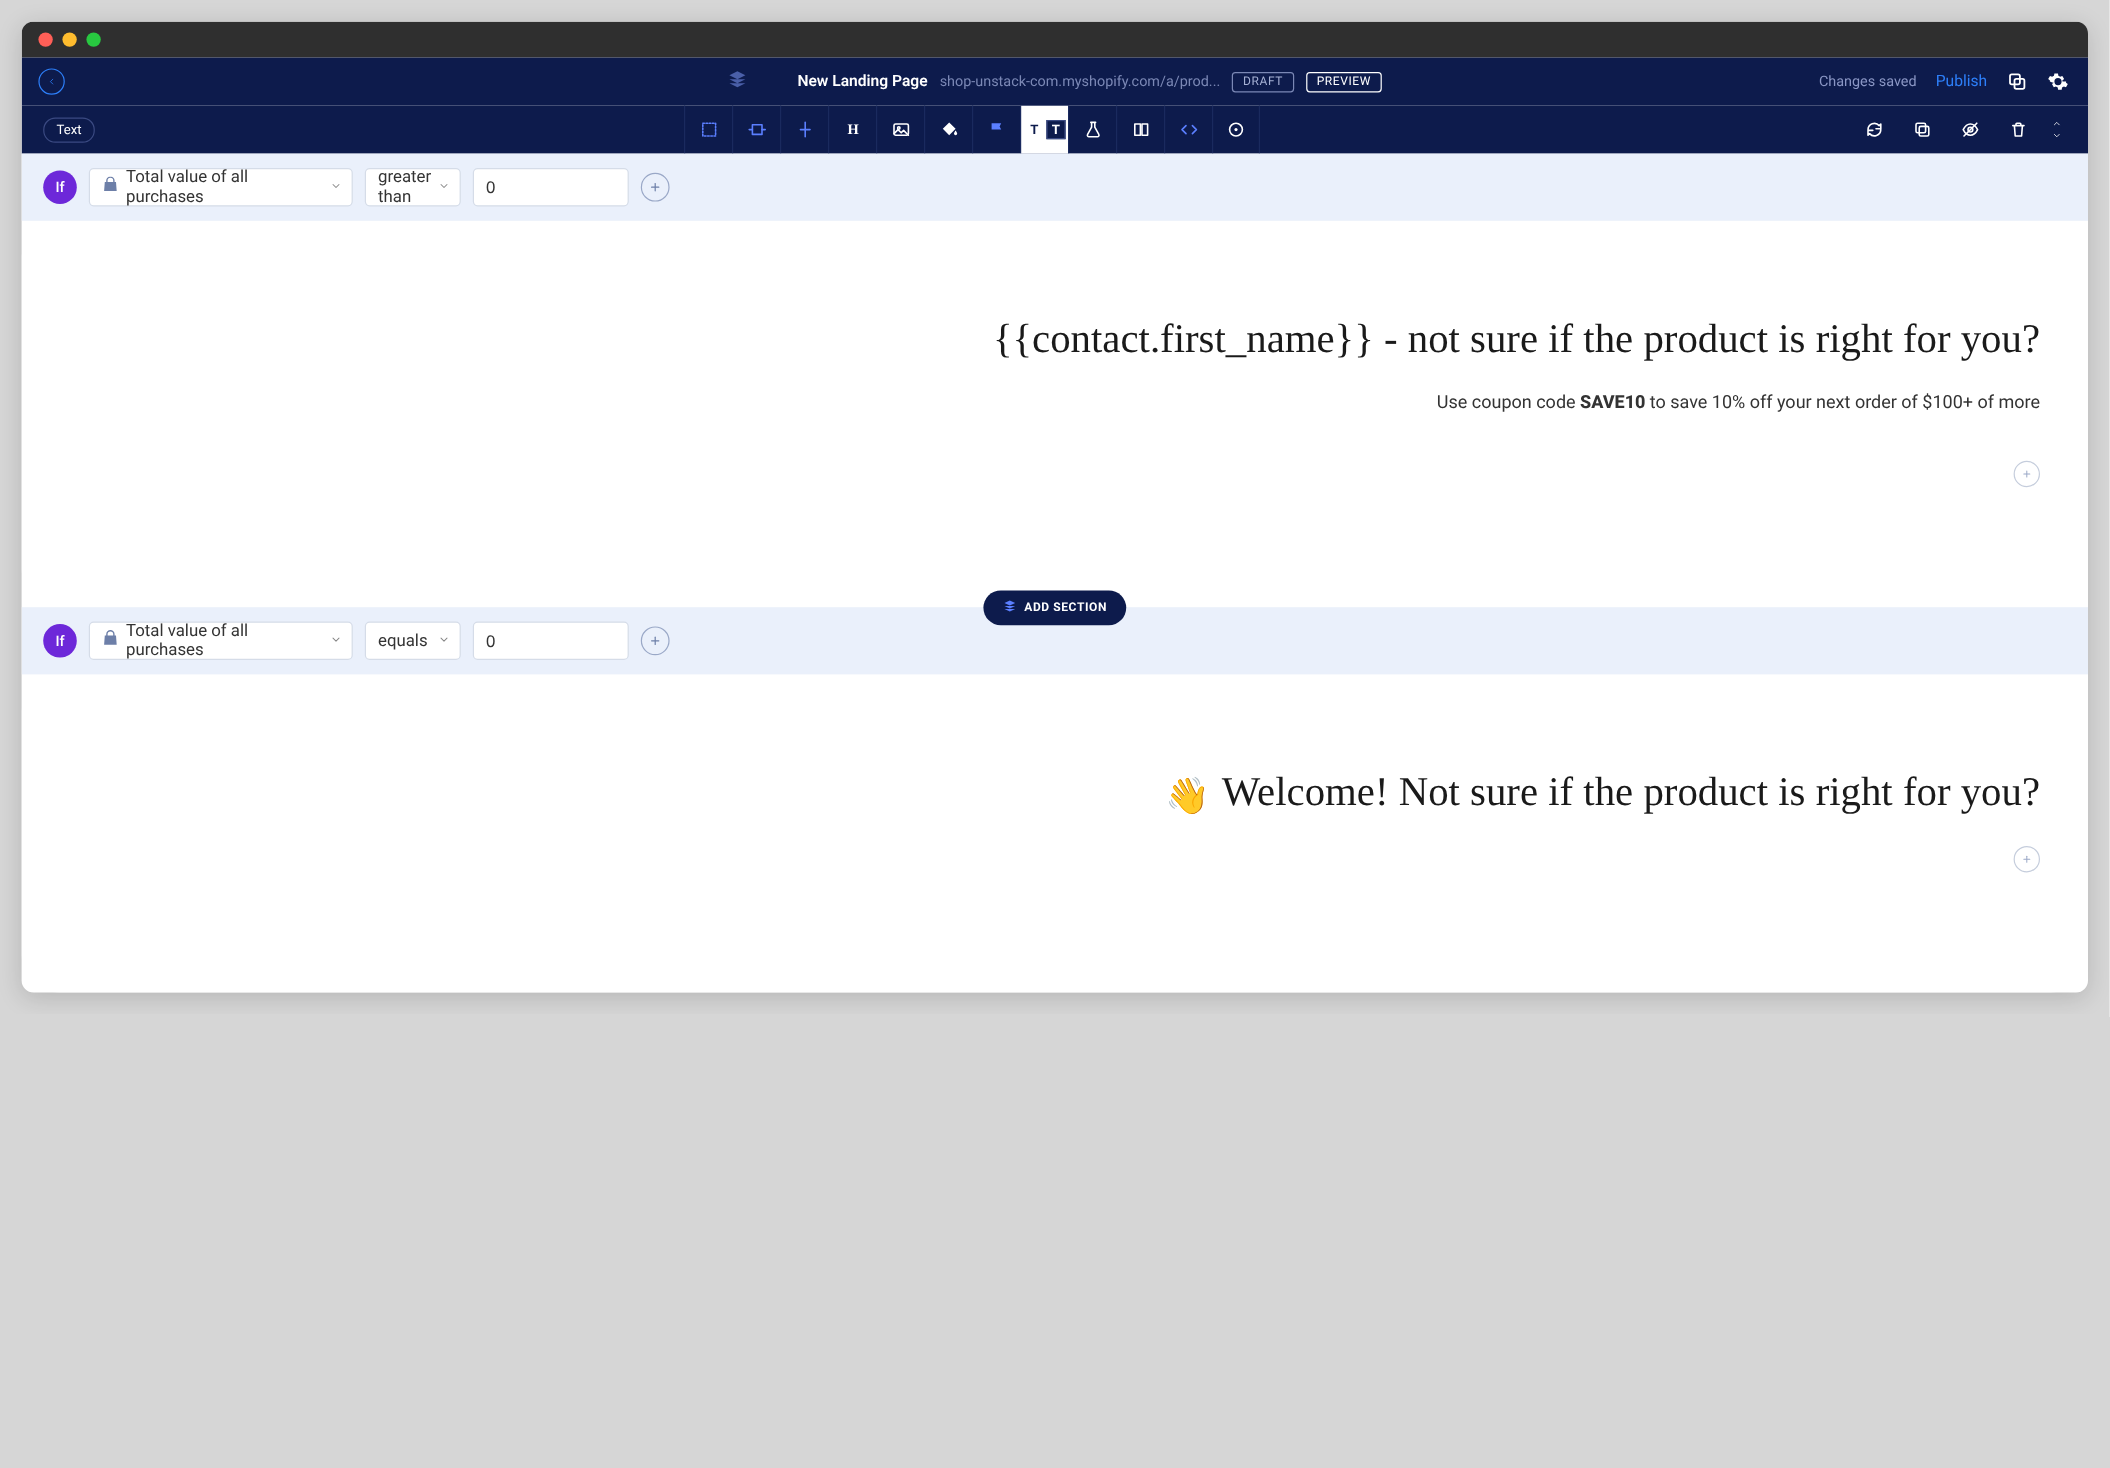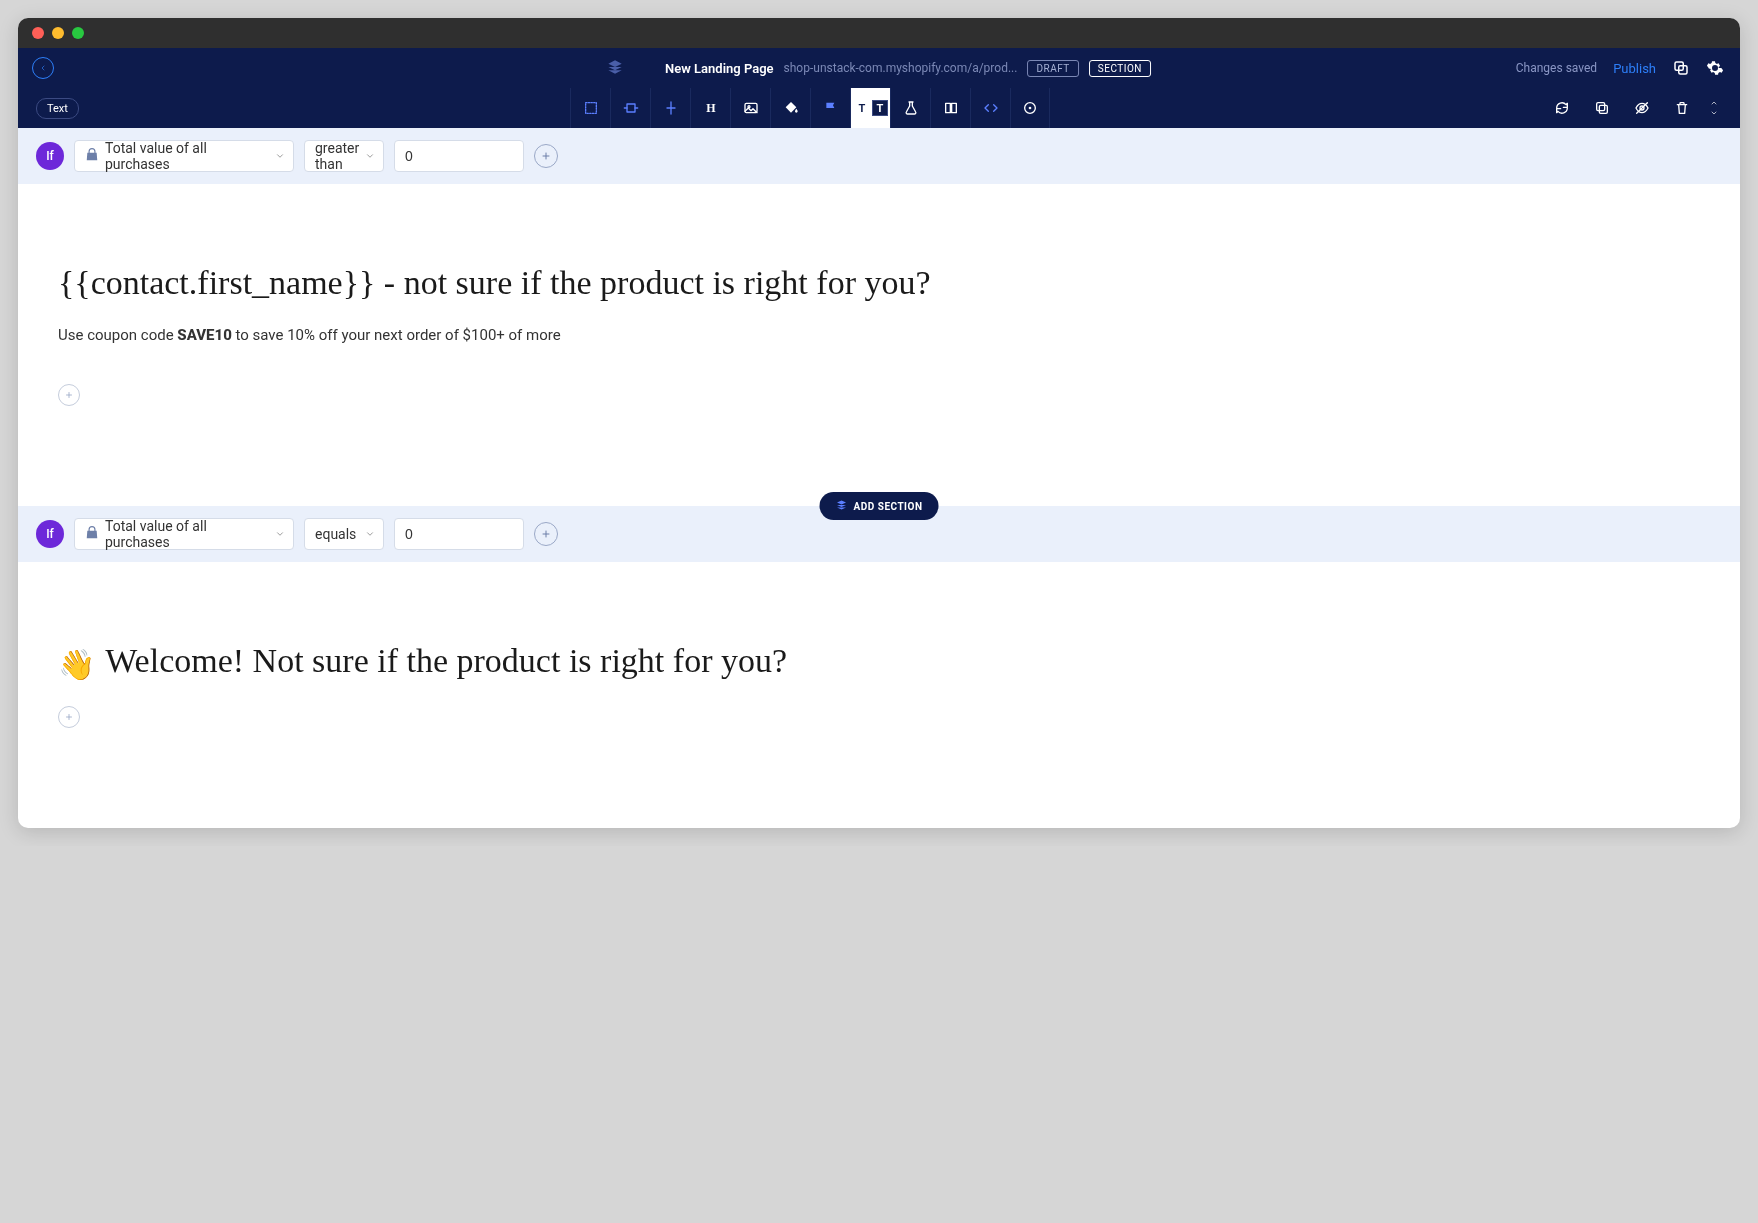--- a/index.html
+++ b/index.html
@@ -52,21 +52,21 @@
 .if-badge { width: 28px; height: 28px; border-radius: 50%; background: #6d28d9; color: #fff; display: flex; align-items: center; justify-content: center; font-size: 12px; font-weight: 500; }
 .select { background: #fff; border: 1px solid #d5dce8; border-radius: 4px; height: 32px; padding: 0 28px 0 10px; font-size: 14px; color: #333; display: flex; align-items: center; gap: 6px; position: relative; cursor: pointer; }
 .select.wide { width: 220px; }
 .select.med { width: 80px; }
 .select .chev { position: absolute; right: 8px; }
 .num-input { background: #fff; border: 1px solid #d5dce8; border-radius: 4px; height: 32px; width: 130px; padding: 0 10px; font-size: 14px; color: #333; }
 .plus-circle { width: 24px; height: 24px; border: 1.5px solid #9aa8c7; border-radius: 50%; display: flex; align-items: center; justify-content: center; color: #6d7fa8; cursor: pointer; }
 .add-section-btn { position: absolute; left: 50%; transform: translateX(-50%); top: -14px; background: #0d1b4c; color: #fff; border-radius: 16px; padding: 7px 16px; font-size: 10px; font-weight: 700; letter-spacing: 0.5px; display: flex; align-items: center; gap: 6px; cursor: pointer; }
 
 
-.content-section { background: #fff; padding: 80px 40px 100px; text-align: left; border-radius: 31px; }
+.content-section { background: #fff; padding: 80px 40px 100px; text-align: right; border-radius: 31px; }
 .content-heading { font-family: Georgia, "Times New Roman", serif; font-size: 34px; color: #1a1a1a; font-weight: 500; margin-bottom: 24px; }
 .content-sub { font-size: 15px; color: #333; margin-bottom: 40px; }
 .content-sub strong { font-weight: 800; }
 .plus-circle-lg { width: 22px; height: 22px; border: 1px solid #c5cddc; border-radius: 50%; display: inline-flex; align-items: center; justify-content: center; color: #9aa8c7; cursor: pointer; }
 .wave { font-size: 30px; margin-right: 2px; vertical-align: middle; }
 
 svg { stroke: currentColor; fill: none; stroke-width: 2; stroke-linecap: round; stroke-linejoin: round; }
 .fill-icon { fill: currentColor; stroke: none; }
 </style>
 </head>
@@ -88,21 +88,21 @@
     </div>
     <div class="topbar-center">
       <span style="color:#4a5fa8">
         <svg class="layers-icon fill-icon" viewBox="0 0 24 24">
             <path d="M12 2L2 7l10 5 10-5-10-5zM2 12l10 5 10-5M2 17l10 5 10-5"></path>
           </svg>
       </span>
       <span class="page-title">New Landing Page</span>
       <span class="page-url">shop-unstack-com.myshopify.com/a/prod...</span>
       <span class="badge-outline">DRAFT</span>
-      <span class="badge-outline preview">SECTION</span>
+      <span class="badge-outline preview">PREVIEW</span>
     </div>
     <div class="topbar-right">
       <span class="status-text">Changes saved</span>
       <span class="publish-link">Publish</span>
       <span class="icon-btn" style="color:#fff">
         <svg viewBox="0 0 24 24">
             <rect x="9" y="9" width="11" height="11" rx="2"></rect>
             <rect x="4" y="4" width="11" height="11" rx="2"></rect>
           </svg>
       </span>

